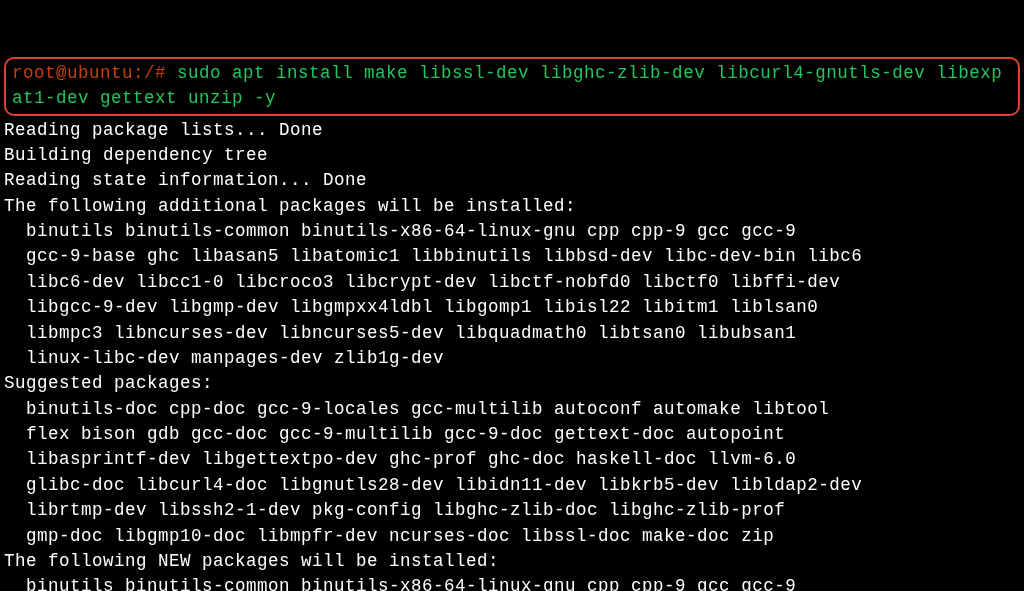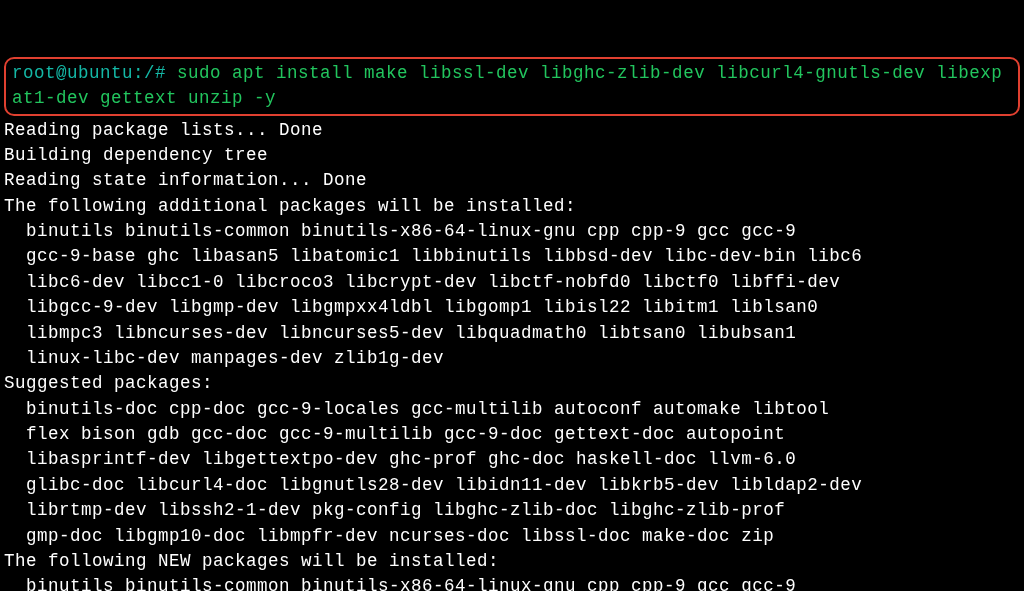--- a/index.html
+++ b/index.html
@@ -19,21 +19,21 @@
       white-space: pre-wrap;
       word-break: break-all;
     }
     .highlight-box {
       border: 2px solid #e04030;
       border-radius: 10px;
       padding: 2px 6px;
       margin-bottom: 2px;
       display: block;
     }
-    .prompt { color: #14b8a6; }
+    .prompt { color: #c2410c; }
     .command { color: #22c55e; }
     .output { color: #fff; }
     .line { display: block; }
   </style>
 </head>
 <body>
 
 <div class="terminal">
   <span class="highlight-box"><span class="prompt">root@ubuntu:/#</span> <span class="command">sudo apt install make libssl-dev libghc-zlib-dev libcurl4-gnutls-dev libexpat1-dev gettext unzip -y</span></span><span class="line output">Reading package lists... Done</span><span class="line output">Building dependency tree</span><span class="line output">Reading state information... Done</span><span class="line output">The following additional packages will be installed:</span><span class="line output">  binutils binutils-common binutils-x86-64-linux-gnu cpp cpp-9 gcc gcc-9</span><span class="line output">  gcc-9-base ghc libasan5 libatomic1 libbinutils libbsd-dev libc-dev-bin libc6</span><span class="line output">  libc6-dev libcc1-0 libcroco3 libcrypt-dev libctf-nobfd0 libctf0 libffi-dev</span><span class="line output">  libgcc-9-dev libgmp-dev libgmpxx4ldbl libgomp1 libisl22 libitm1 liblsan0</span><span class="line output">  libmpc3 libncurses-dev libncurses5-dev libquadmath0 libtsan0 libubsan1</span><span class="line output">  linux-libc-dev manpages-dev zlib1g-dev</span><span class="line output">Suggested packages:</span><span class="line output">  binutils-doc cpp-doc gcc-9-locales gcc-multilib autoconf automake libtool</span><span class="line output">  flex bison gdb gcc-doc gcc-9-multilib gcc-9-doc gettext-doc autopoint</span><span class="line output">  libasprintf-dev libgettextpo-dev ghc-prof ghc-doc haskell-doc llvm-6.0</span><span class="line output">  glibc-doc libcurl4-doc libgnutls28-dev libidn11-dev libkrb5-dev libldap2-dev</span><span class="line output">  librtmp-dev libssh2-1-dev pkg-config libghc-zlib-doc libghc-zlib-prof</span><span class="line output">  gmp-doc libgmp10-doc libmpfr-dev ncurses-doc libssl-doc make-doc zip</span><span class="line output">The following NEW packages will be installed:</span><span class="line output">  binutils binutils-common binutils-x86-64-linux-gnu cpp cpp-9 gcc gcc-9</span>
 </div>

